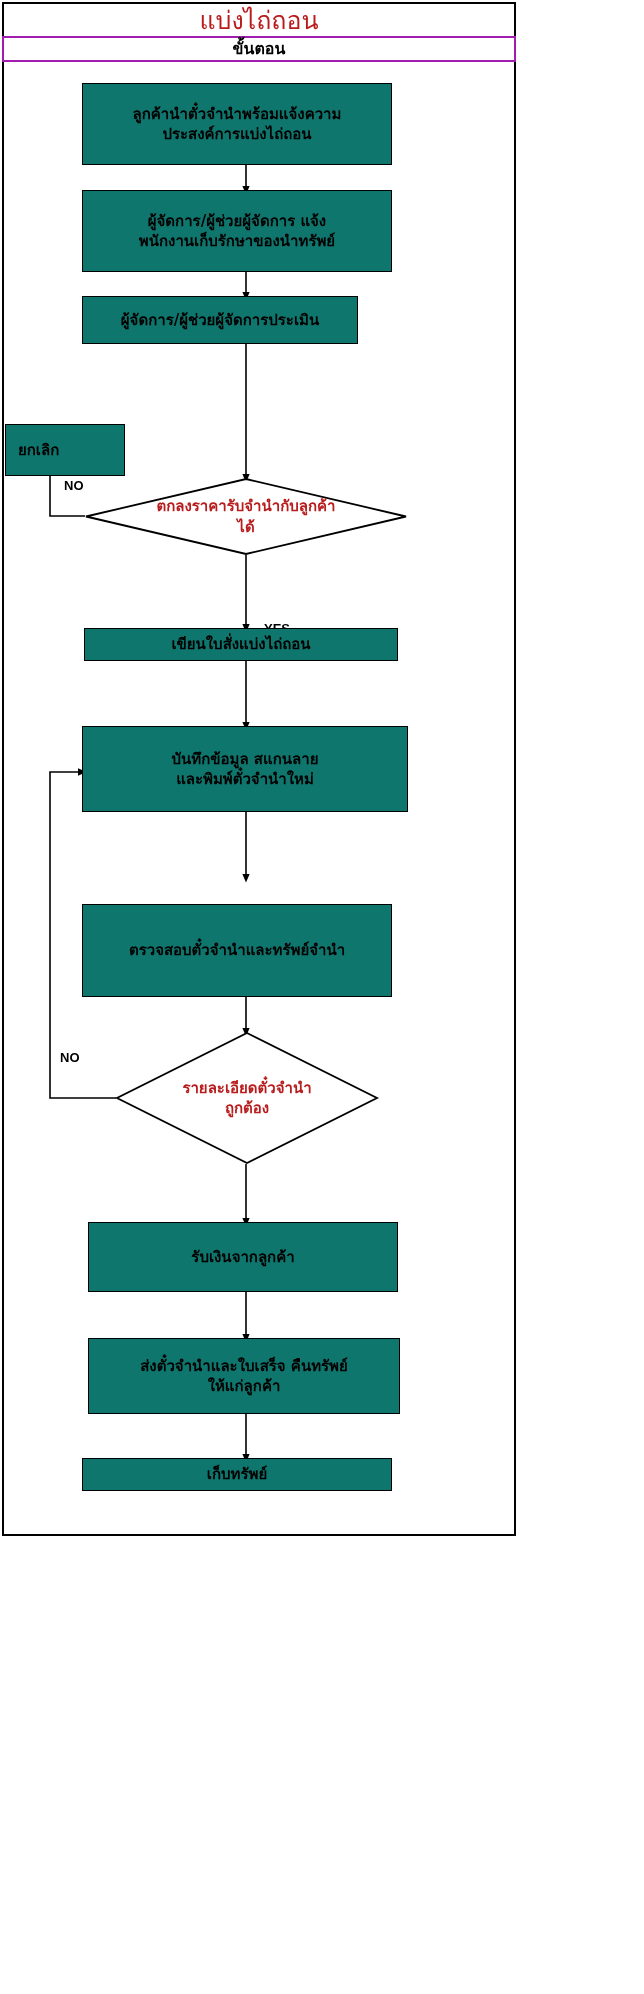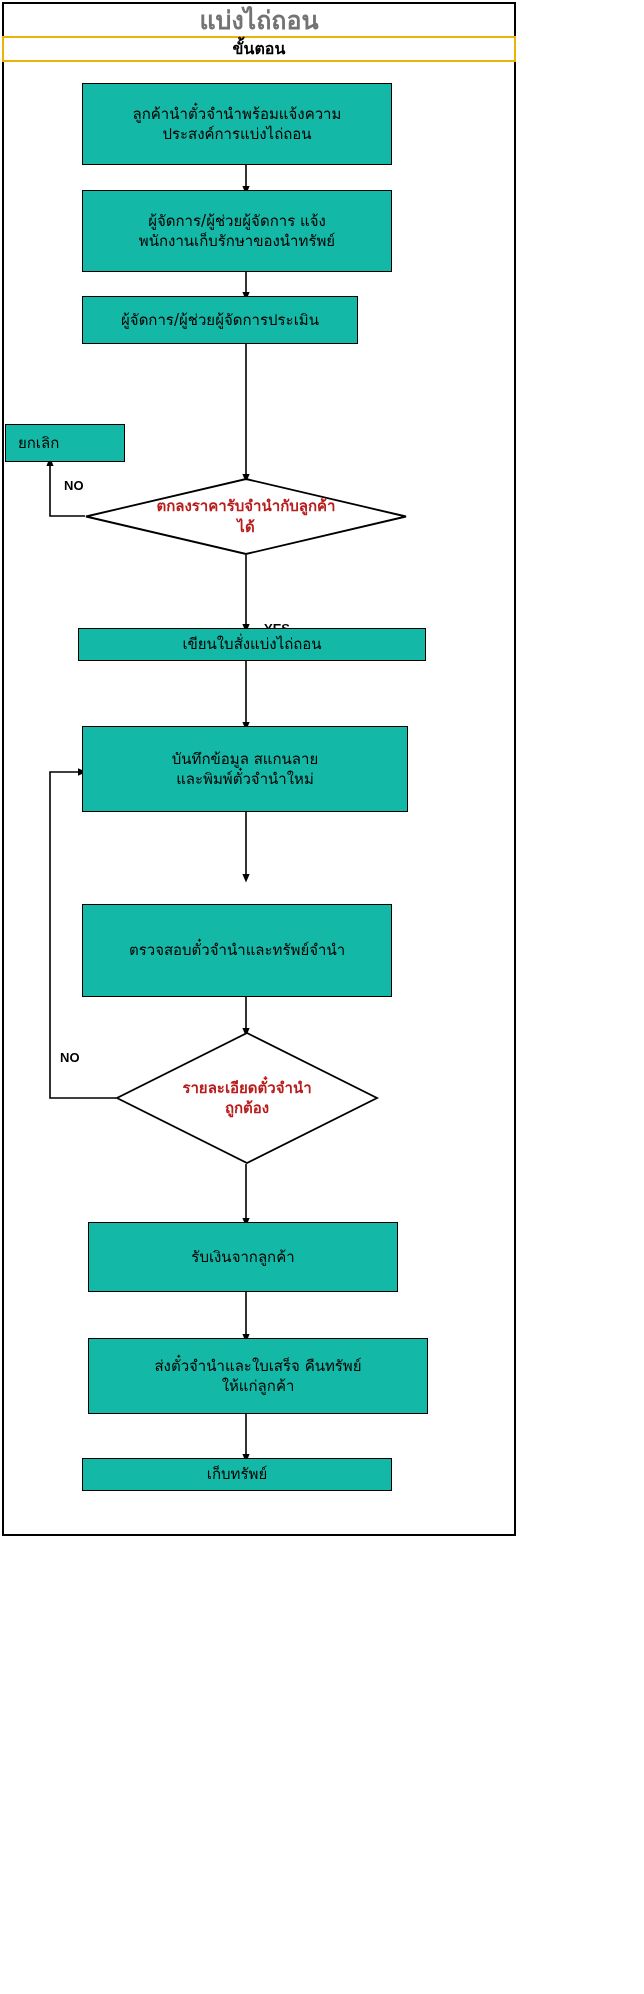--- a/index.html
+++ b/index.html
@@ -13,40 +13,40 @@
   .outer-border{
     position:absolute;left:2px;top:2px;width:514px;height:1534px;
     border:2px solid #000;box-sizing:border-box;
   }
   .title-bar{
     position:absolute;left:2px;top:2px;width:514px;height:36px;
     border:2px solid #000;box-sizing:border-box;
     display:flex;align-items:center;justify-content:center;
   }
   .title-bar span{
-    font-size:25px;font-weight:bold;color:#737373;line-height:1;
+    font-size:25px;font-weight:normal;color:#b91c1c;line-height:1;
     letter-spacing:0px;
   }
   .subtitle-bar{
     position:absolute;left:2px;top:36px;width:514px;height:26px;
-    border:2px solid #eab308;box-sizing:border-box;
+    border:2px solid #a21caf;box-sizing:border-box;
     display:flex;align-items:center;justify-content:center;
   }
   .subtitle-bar span{
     font-size:16px;font-weight:bold;color:#000;line-height:1;
   }
 
   
   .node{
     position:absolute;box-sizing:border-box;
   }
   .proc{
-    background:#14b8a6;border:1.6px solid #000;
+    background:#0f766e;border:1.6px solid #000;
     display:flex;align-items:center;justify-content:center;text-align:center;
-    font-size:15px;font-weight:normal;color:#000;line-height:1.35;
+    font-size:15px;font-weight:bold;color:#000;line-height:1.35;
     padding:0 8px;
   }
   .dec-wrap{position:absolute;}
   .dec-wrap svg{position:absolute;left:0;top:0;overflow:visible;}
   .dec-label{
     position:absolute;left:0;top:0;width:100%;height:100%;
     display:flex;align-items:center;justify-content:center;text-align:center;
     font-size:15px;font-weight:bold;color:#b91c1c;line-height:1.35;
     pointer-events:none;
   }
@@ -114,34 +114,34 @@
   </div>
 
   <div class="node proc" style="left:82px;top:190px;width:310px;height:82px;">
     <span>ผู้จัดการ/ผู้ช่วยผู้จัดการ แจ้ง<br>พนักงานเก็บรักษาของนำทรัพย์</span>
   </div>
 
   <div class="node proc" style="left:82px;top:296px;width:276px;height:48px;">
     <span>ผู้จัดการ/ผู้ช่วยผู้จัดการประเมิน</span>
   </div>
 
-  <div class="node proc" style="left:5px;top:424px;width:120px;height:38px;justify-content:flex-start;padding-left:12px;">
+  <div class="node proc" style="left:5px;top:424px;width:120px;height:52px;justify-content:flex-start;padding-left:12px;">
     <span>ยกเลิก</span>
   </div>
 
   <div class="dec-wrap" style="left:85px;top:478px;width:322px;height:77px;">
     <svg width="322" height="77" viewBox="0 0 322 77">
       <polygon points="161,1 321,38.5 161,76 1,38.5" fill="#fff" stroke="#000" stroke-width="1.8"></polygon>
     </svg>
     <div class="dec-label">ตกลงราคารับจำนำกับลูกค้า<br>ได้</div>
   </div>
   <div class="edge-label" style="left:64px;top:478px;">NO</div>
   <div class="edge-label" style="left:264px;top:576px;margin-top:45px;">YES</div>
 
-  <div class="node proc" style="left:78px;top:628px;width:348px;height:33px;">
+  <div class="node proc" style="left:84px;top:628px;width:314px;height:33px;">
     <span>เขียนใบสั่งแบ่งไถ่ถอน</span>
   </div>
 
   <div class="node proc" style="left:82px;top:726px;width:326px;height:86px;">
     <span>บันทึกข้อมูล สแกนลาย<br>และพิมพ์ตั๋วจำนำใหม่</span>
   </div>
 
   <div class="node proc" style="left:82px;top:878px;width:310px;height:93px;margin-top:26px;">
     <span>ตรวจสอบตั๋วจำนำและทรัพย์จำนำ</span>
   </div>
@@ -151,21 +151,21 @@
       <polygon points="131,1 261,66 131,131 1,66" fill="#fff" stroke="#000" stroke-width="1.8"></polygon>
     </svg>
     <div class="dec-label">รายละเอียดตั๋วจำนำ<br>ถูกต้อง</div>
   </div>
   <div class="edge-label" style="left:60px;top:1050px;">NO</div>
 
   <div class="node proc" style="left:88px;top:1222px;width:310px;height:70px;">
     <span>รับเงินจากลูกค้า</span>
   </div>
 
-  <div class="node proc" style="left:88px;top:1338px;width:340px;height:76px;">
+  <div class="node proc" style="left:88px;top:1338px;width:312px;height:76px;">
     <span>ส่งตั๋วจำนำและใบเสร็จ คืนทรัพย์<br>ให้แก่ลูกค้า</span>
   </div>
 
   <div class="node proc" style="left:82px;top:1458px;width:310px;height:33px;justify-content:center;">
     <span>เก็บทรัพย์</span>
   </div>
 
 </div>
 
 </body></html>

